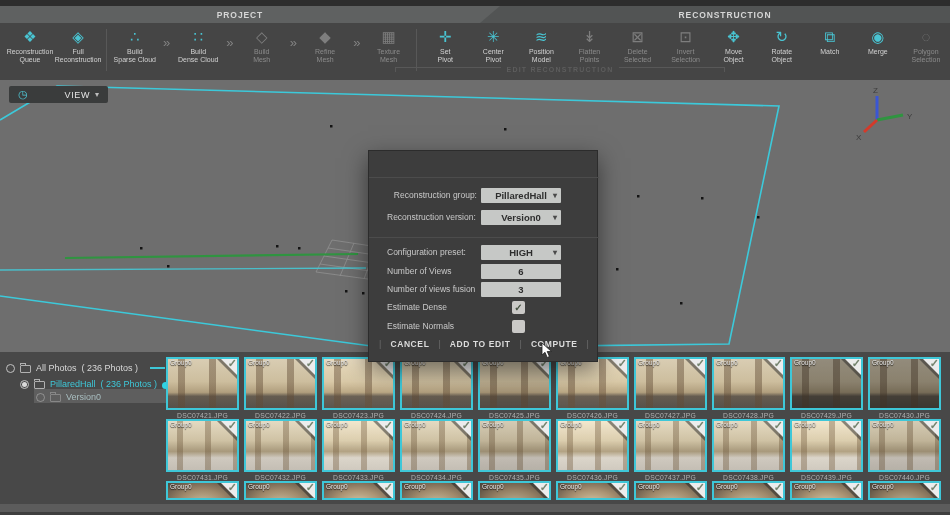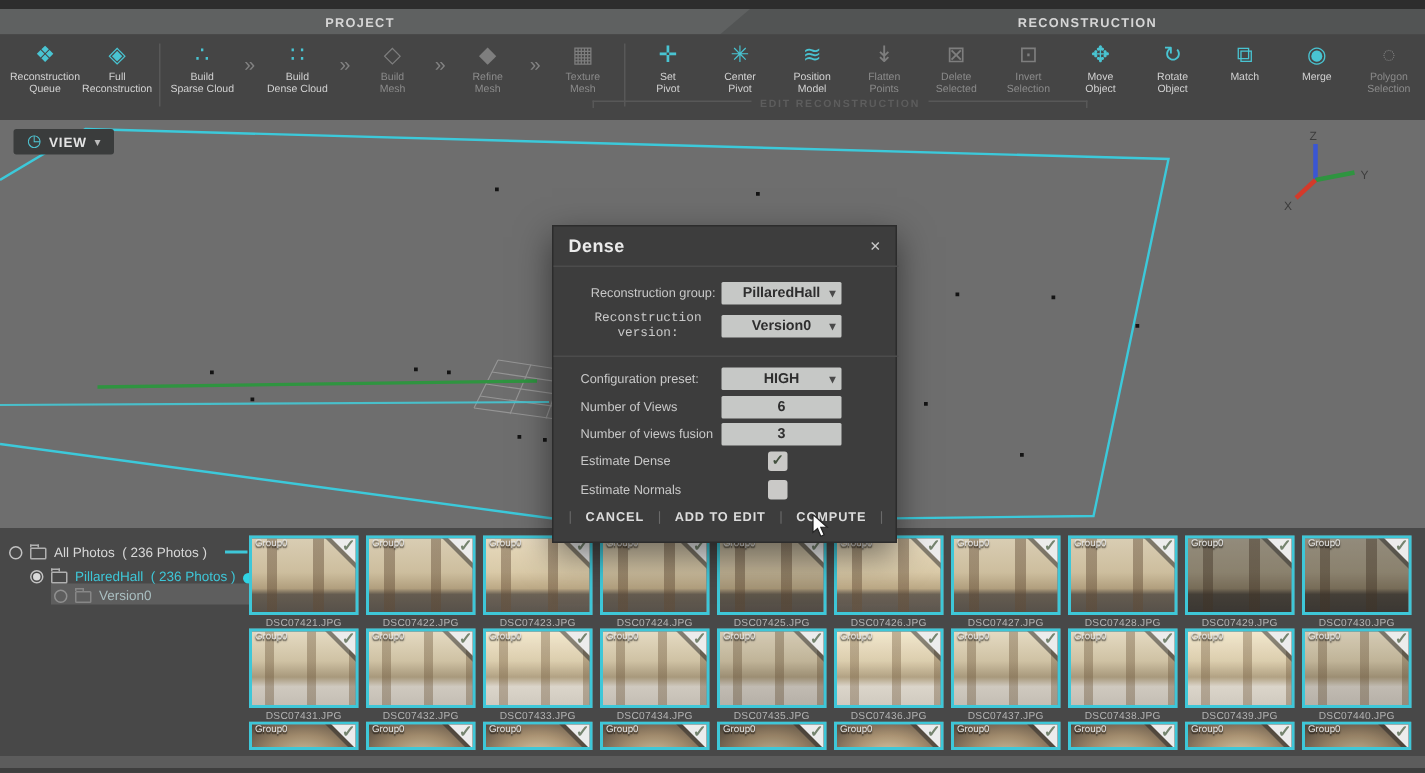--- a/index.html
+++ b/index.html
@@ -38,21 +38,21 @@
              border-top:1px solid #585858; }
   .toolbar-group-label::before { border-left:1px solid #585858; margin-right:6px; }
   .toolbar-group-label::after  { border-right:1px solid #585858; margin-left:6px; }
 
   
   .viewport { position:absolute; left:0; top:80px; width:950px; height:272px; background:#6e6e6e; }
   .viewport svg { position:absolute; left:0; top:0; }
   .view-btn { position:absolute; left:9px; top:6px; display:inline-flex; align-items:center;
              gap:5px; background:#3a3c3c; border-radius:2px; padding:3px 9px; cursor:pointer; }
   .view-btn .vicon { color:#4fc6d4; font-size:11px; line-height:11px; }
-  .view-btn .vtext { color:#e4e4e4; font-size:9px; font-weight:bold; letter-spacing:.6px; }
+  .view-btn .vtext { color:#e4e4e4; font-size:9px; font-weight:normal; letter-spacing:.6px;margin-left:32px; }
   .view-btn .vcaret { color:#bdbdbd; font-size:8px; }
 
   
   .dialog { position:absolute; left:368px; top:150px; width:230px; height:212px; background:#3d3d3d;
             border:1px solid #2c2c2c; box-shadow:0 8px 22px rgba(0,0,0,.5); z-index:10; }
   .dlg-head { display:flex; justify-content:space-between; align-items:center; padding:6px 10px 4px; }
   .dlg-title { color:#ebebeb; font-size:12px; font-weight:600; letter-spacing:.3px; }
   .dlg-close { color:#c9c9c9; font-size:12px; line-height:12px; cursor:pointer; }
   .dlg-div { height:1px; background:#4c4c4c; margin:0; }
   .dlg-row { position:absolute; left:0; width:230px; height:16px; display:flex; align-items:center; }
@@ -297,35 +297,31 @@
       </g>
     </svg>
     <div class="view-btn">
       <span class="vicon">◷</span>
       <span class="vtext">VIEW</span>
       <span class="vcaret">▾</span>
     </div>
   </div>
 
   <div class="dialog">
-    <div class="dlg-head">
-      <span class="dlg-title">Dense</span>
-      <span class="dlg-close">×</span>
-    </div>
     <div class="dlg-div" style="position:absolute;left:0;top:26px;width:230px;"></div>
 
     <div class="dlg-row" style="top:36px;">
       <span class="dlg-label" style="text-align:right;">Reconstruction group:</span>
       <div class="dlg-control">
         <span>PillaredHall</span>
         <span class="ddarrow">▾</span>
       </div>
     </div>
     <div class="dlg-row" style="top:58px;">
-      <span class="dlg-label" style="text-align:center;font-family:Liberation Mono, monospace;">Reconstruction version:</span>
+      <span class="dlg-label" style="text-align:left;">Reconstruction version:</span>
       <div class="dlg-control">
         <span>Version0</span>
         <span class="ddarrow">▾</span>
       </div>
     </div>
 
     <div class="dlg-div" style="position:absolute;left:0;top:86px;width:230px;"></div>
 
     <div class="dlg-row" style="top:93px;">
       <span class="dlg-label">Configuration preset:</span>

